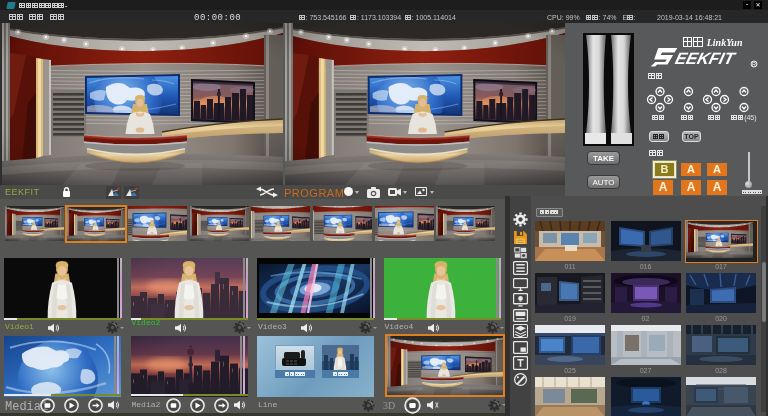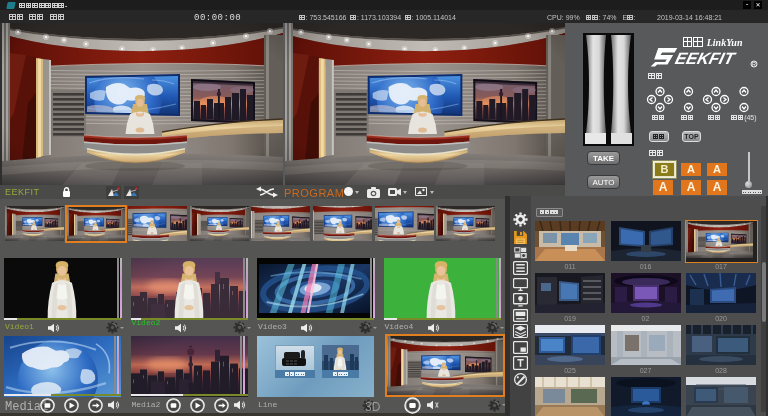--- a/index.html
+++ b/index.html
@@ -712,21 +712,21 @@
 <svg class="abs" style="left:362.0px;top:398.5px" width="13" height="13" viewBox="0 0 14 14">
     <g fill="#2e2e2e">
       <circle cx="7" cy="7" r="4.6"></circle>
       <g stroke="#2e2e2e" stroke-width="2.4">
         <path d="M7,0.5 V3 M7,11 V13.5 M0.5,7 H3 M11,7 H13.5 M2.4,2.4 L4.2,4.2 M9.8,9.8 L11.6,11.6 M11.6,2.4 L9.8,4.2 M4.2,9.8 L2.4,11.6"></path>
       </g>
       <circle cx="7" cy="7" r="1.8" fill="#555"></circle>
     </g>
     <path d="M7,2.8 a4.2,4.2 0 0 1 4.2,4.2" stroke="#888" stroke-width="1" fill="none"></path>
   </svg>
-<div class="txt" style="left:365px;top:400px;font-size:12px;color:#9a9a9a;font-family:Liberation Sans, sans-serif">3D</div>
+<div class="txt" style="left:383px;top:400px;font-size:10px;color:#9a9a9a;font-family:Liberation Serif, serif">3D</div>
 <svg class="abs" style="left:404.0px;top:397.0px" width="17" height="17" viewBox="-7.5 -7.5 15 15">
     <circle r="6.4" fill="none" stroke="#fff" stroke-width="1.7"></circle>
     <circle r="6.4" fill="#1a1a1a" opacity=".25"></circle>
     <rect x="-2.8" y="-2.2" width="5.6" height="4.4" rx="1" fill="#fff"></rect>
   </svg>
 <svg class="abs" style="left:427.0px;top:400.0px" width="12.0" height="10.0" viewBox="0 0 14 10">
     <polygon points="0,3 3,3 7,0 7,10 3,7 0,7" fill="#eee"></polygon>
     <path d="M10,2 L13,8 M13,2 L10,8" stroke="#ccc" stroke-width="1.2"></path>
   </svg>
 <svg class="abs" style="left:488.0px;top:398.5px" width="13" height="13" viewBox="0 0 14 14">

